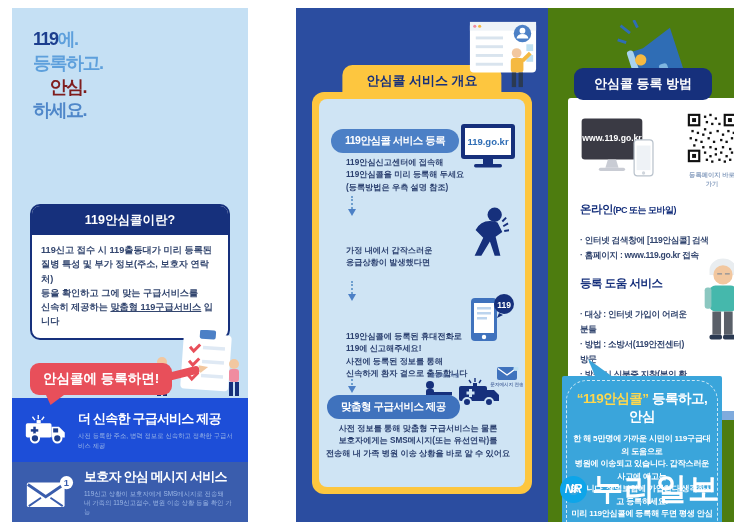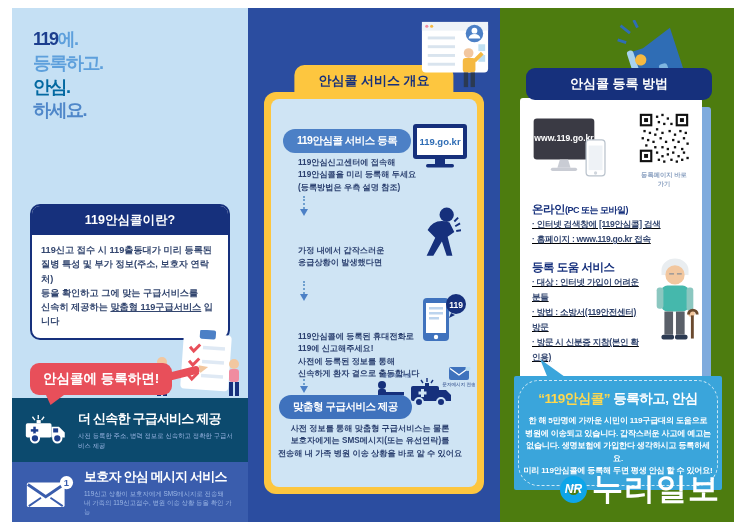--- a/index.html
+++ b/index.html
@@ -8,47 +8,47 @@
   svg text { font-family:"Liberation Sans","DejaVu Sans",sans-serif; }
 
   .page { position:relative; width:746px; height:530px; background:#fff; overflow:hidden; }
   .panels { position:absolute; left:12px; top:8px; width:722px; height:514px; display:flex; }
 
   
   .panel-left { position:relative; width:236px; height:514px; background:#c5e0f4; overflow:hidden; }
   .lp-title { position:absolute; left:21px; top:20px; font-size:18px; font-weight:800; line-height:1.32; letter-spacing:-1.5px; }
   .lp-title .t-dark  { color:#1c3e8e; }
   .lp-title .t-light { color:#5ea0dc; }
-  .lp-title .t-mid   { color:#0369a1; }
+  .lp-title .t-mid   { color:#7f1d1d;text-align:center; }
   .lp-title .t-mid2  { color:#4f87c9; }
 
   .about-box { position:absolute; left:18px; top:196px; width:200px; background:#fff;
                border:2px solid #16307c; border-radius:10px; overflow:hidden; }
   .about-header { background:#16307c; color:#fff; text-align:center; font-weight:800;
                   font-size:12.5px; padding:6px 0; }
   .about-body { padding:8px 9px 9px; font-size:9.2px; font-weight:700; color:#33466f;
                 line-height:1.55; white-space:pre-line; }
   .about-body .u { text-decoration:underline; font-weight:800; }
 
   .callout { position:absolute; left:18px; top:355px; background:#e84f5a; color:#fff;
              font-weight:800; font-size:13.5px; padding:7px 13px; border-radius:9px; z-index:3; }
   .callout-tail { position:absolute; left:16px; top:100%; width:18px; height:10px;
                   background:#e84f5a; clip-path:polygon(0 0,100% 0,25% 100%); }
 
   .clipboard-illo { position:absolute; left:138px; top:322px; z-index:2; }
 
   .bands { position:absolute; left:0; bottom:0; width:100%; }
   .band { display:flex; align-items:center; padding:0 13px; gap:10px; }
-  .band-1 { height:64px; background:#0c4a6e; }
+  .band-1 { height:64px; background:#1d4ed8; }
   .band-2 { height:60px; background:#3a5dad; }
   .band-title { color:#fff; font-weight:800; font-size:13px; letter-spacing:-0.8px; }
   .band-desc  { color:#9db8e6; font-size:6.4px; margin-top:3px; line-height:1.45; white-space:pre-line; }
 
   
-  .panel-mid { position:relative; width:252px; height:514px; background:#2b4da0; overflow:hidden; }
+  .panel-mid { position:relative; width:252px; height:514px; background:#2b4da0; overflow:hidden;margin-left:48px; }
   .mid-illo { position:absolute; right:6px; top:10px; z-index:4; }
   .mid-tab { position:absolute; top:57px; left:50%; transform:translateX(-50%);
              background:#fdc63f; color:#16307c; font-weight:800; font-size:13px;
              padding:7px 24px 9px; border-radius:10px 10px 0 0; white-space:nowrap; z-index:2; }
   .mid-container { position:absolute; left:16px; right:16px; top:84px; bottom:28px;
                    background:#fdc63f; border-radius:12px; padding:7px; z-index:1; }
   .mid-inner { position:relative; width:100%; height:100%; background:#cfe4f4; border-radius:8px; }
 
   .pill { position:absolute; font-weight:800; font-size:10.5px; padding:5px 14px;
           border-radius:15px; letter-spacing:-0.5px; white-space:nowrap; }
@@ -85,21 +85,21 @@
   .rp-header { position:absolute; left:26px; right:22px; top:60px; background:#16307c;
                color:#fff; text-align:center; font-weight:800; font-size:13px;
                padding:7px 0; border-radius:9px; z-index:2; }
   .rp-card { position:absolute; left:20px; top:90px; width:182px; background:#fff;
              border-radius:3px; box-shadow:9px 9px 0 #7fabdd; padding:14px 12px 14px; z-index:1; }
   .card-row { display:flex; justify-content:space-between; align-items:flex-start;gap:24px; }
   .qr-block { text-align:center; }
   .qr-caption { font-size:6.3px; color:#8aa0c0; margin-top:3px; font-weight:700; }
   .sec-title { margin-top:13px; font-size:11.5px; font-weight:800; color:#16307c; letter-spacing:-0.5px; }
   .sec-title .suffix { font-size:9px; }
-  .sec-list { list-style:none; margin-top:0;text-decoration:underline; }
+  .sec-list { list-style:none; margin-top:16px; }
   .sec-list li { font-size:8.6px; font-weight:700; color:#33466f; line-height:1.75; letter-spacing:-0.3px; }
   .help-list li { max-width:108px; }
   .elderly-illo { position:absolute; right:0px; top:158px; }
 
   .bubble { position:absolute; left:14px; right:12px; top:368px; background:#3aa5db;
             border-radius:2px; padding:14px 8px 12px; z-index:2; }
   .bubble::before { content:''; position:absolute; inset:4px; border:1.6px dashed rgba(255,255,255,.75);
                     border-radius:21px; pointer-events:none; }
   .bubble-tail { position:absolute; left:26px; top:-17px; width:30px; height:19px;
                  background:#3aa5db; clip-path:polygon(0 0,88% 100%,26% 100%); }

